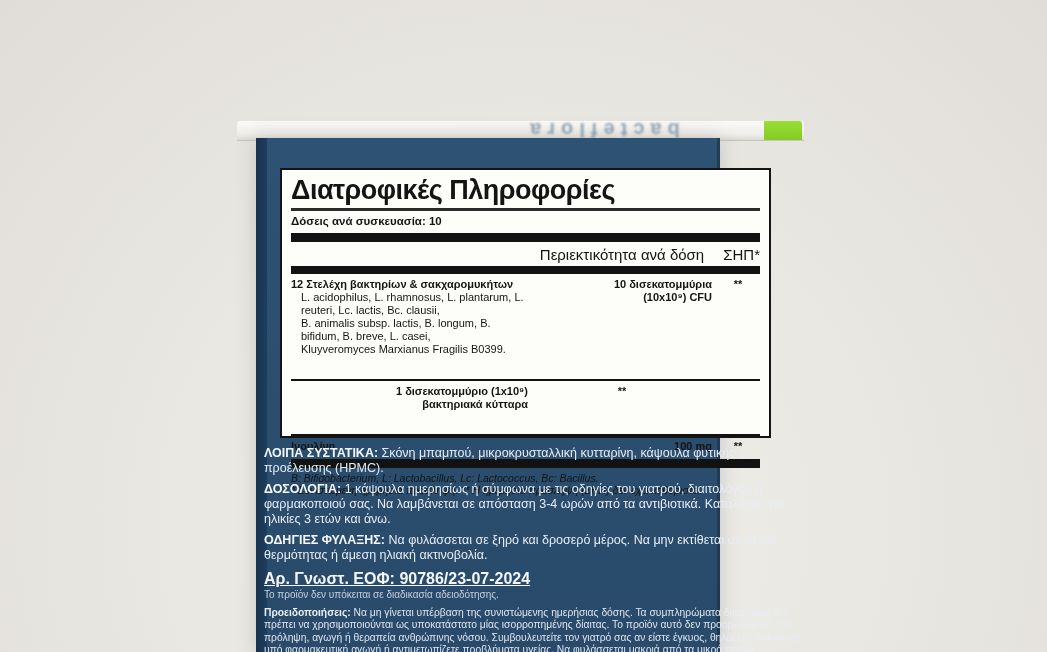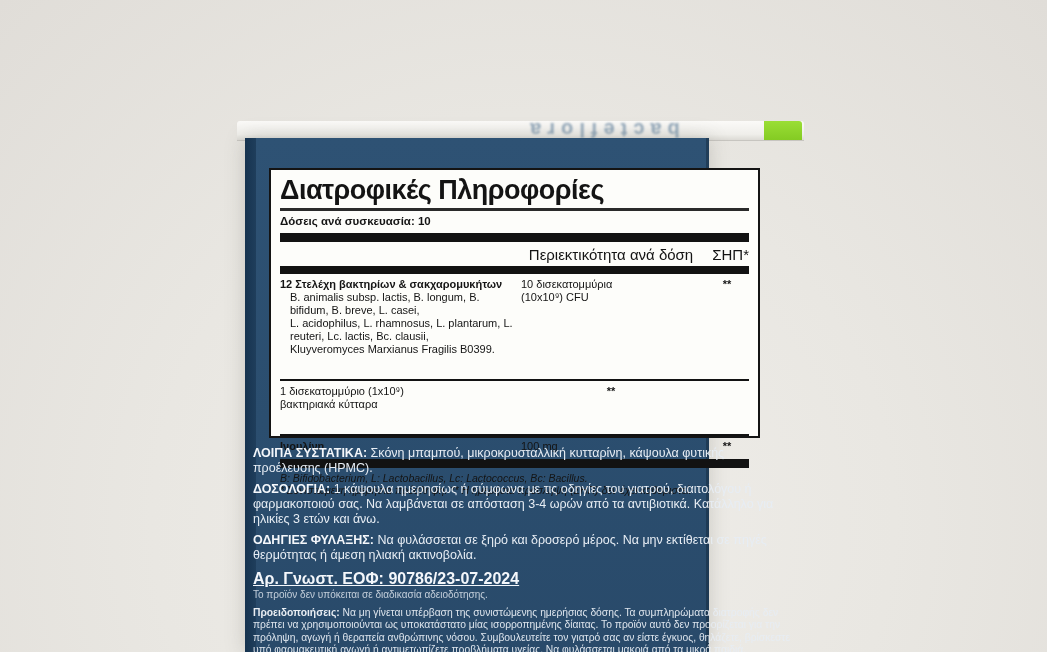--- a/index.html
+++ b/index.html
@@ -3,21 +3,21 @@
 <meta charset="utf-8">
 <style>
   html,body{margin:0;padding:0;}
   body{font-family:"Liberation Sans", sans-serif;}
   .stage{
     position:relative;width:1047px;height:652px;overflow:hidden;
     background:radial-gradient(ellipse at 50% 80%, #f0eeea 0%, #e9e7e2 50%, #e0ddd8 100%);
   }
   
   .box-front{
-    position:absolute;left:245px;top:138px;width:464px;height:514px;
+    position:absolute;left:256px;top:138px;width:464px;height:514px;
     background:linear-gradient(180deg,#2e5274 0%, #2b4e6f 55%, #294a6a 100%);
     box-shadow:0 0 18px rgba(90,90,85,.25);
   }
   .box-side-edge{
     position:absolute;left:0;top:0;width:11px;height:100%;
     background:linear-gradient(90deg,#16334f,#1f3e5c);
   }
   .box-right-bevel{
     position:absolute;right:0;top:0;width:3px;height:100%;
     background:rgba(10,25,40,.35);
@@ -60,21 +60,21 @@
     align-items:start;column-gap:4px;
   }
   .thead{padding:4px 0 3px 0;font-weight:normal;font-size:15px;}
   .thead .amount-head{text-align:center;}
   .thead .nrv-head{text-align:right;}
   .bar2{height:8px;background:#121212;}
   .nrow{padding:4px 0 23px 0;border-bottom:2px solid #121212;}
   .nrow.last{border-bottom:none;padding-bottom:3px;}
   .nutrient-name{font-weight:bold;font-size:11px;line-height:13px;}
   .nutrient-details{font-size:11px;line-height:13px;padding-left:10px;}
-  .amount-cell{font-weight:normal;font-size:11px;line-height:13px;text-align:left;}
+  .amount-cell{font-weight:bold;font-size:11px;line-height:13px;text-align:right;}
   .nrv-cell{font-weight:bold;font-size:11px;line-height:13px;text-align:center;}
   .footnotes{margin-top:4px;font-size:10.5px;line-height:12.5px;font-style:italic;}
   
   .panel-text{
     position:absolute;left:8px;top:308px;width:537px;
     color:#e7edf4;font-size:12.5px;line-height:15px;
   }
   .panel-text b{color:#f4f7fb;}
   .para{margin:0 12px 6px 0;}
   .eof-number{font-weight:bold;font-size:16px;margin:8px 0 1px 0;color:#f4f7fb;text-decoration:underline;}
@@ -107,22 +107,22 @@
         <div></div>
         <div class="amount-head">Περιεκτικότητα ανά δόση</div>
         <div class="nrv-head">ΣΗΠ*</div>
       </div>
 
       <div class="bar2"></div>
 
       <div class="trow nrow">
         <div>
           <div class="nutrient-name">12 Στελέχη βακτηρίων &amp; σακχαρομυκήτων</div>
+          <div class="nutrient-details">L. acidophilus, L. rhamnosus, L. plantarum, L. reuteri, Lc. lactis, Bc. clausii,</div>
           <div class="nutrient-details">B. animalis subsp. lactis, B. longum, B. bifidum, B. breve, L. casei,</div>
-          <div class="nutrient-details">L. acidophilus, L. rhamnosus, L. plantarum, L. reuteri, Lc. lactis, Bc. clausii,</div>
           <div class="nutrient-details">Kluyveromyces Marxianus Fragilis B0399.</div>
         </div>
         <div class="amount-cell">
           <div>10 δισεκατομμύρια</div>
           <div>(10x10⁹) CFU</div>
         </div>
         <div class="nrv-cell">**</div>
       </div>
 
       <div class="trow nrow">

